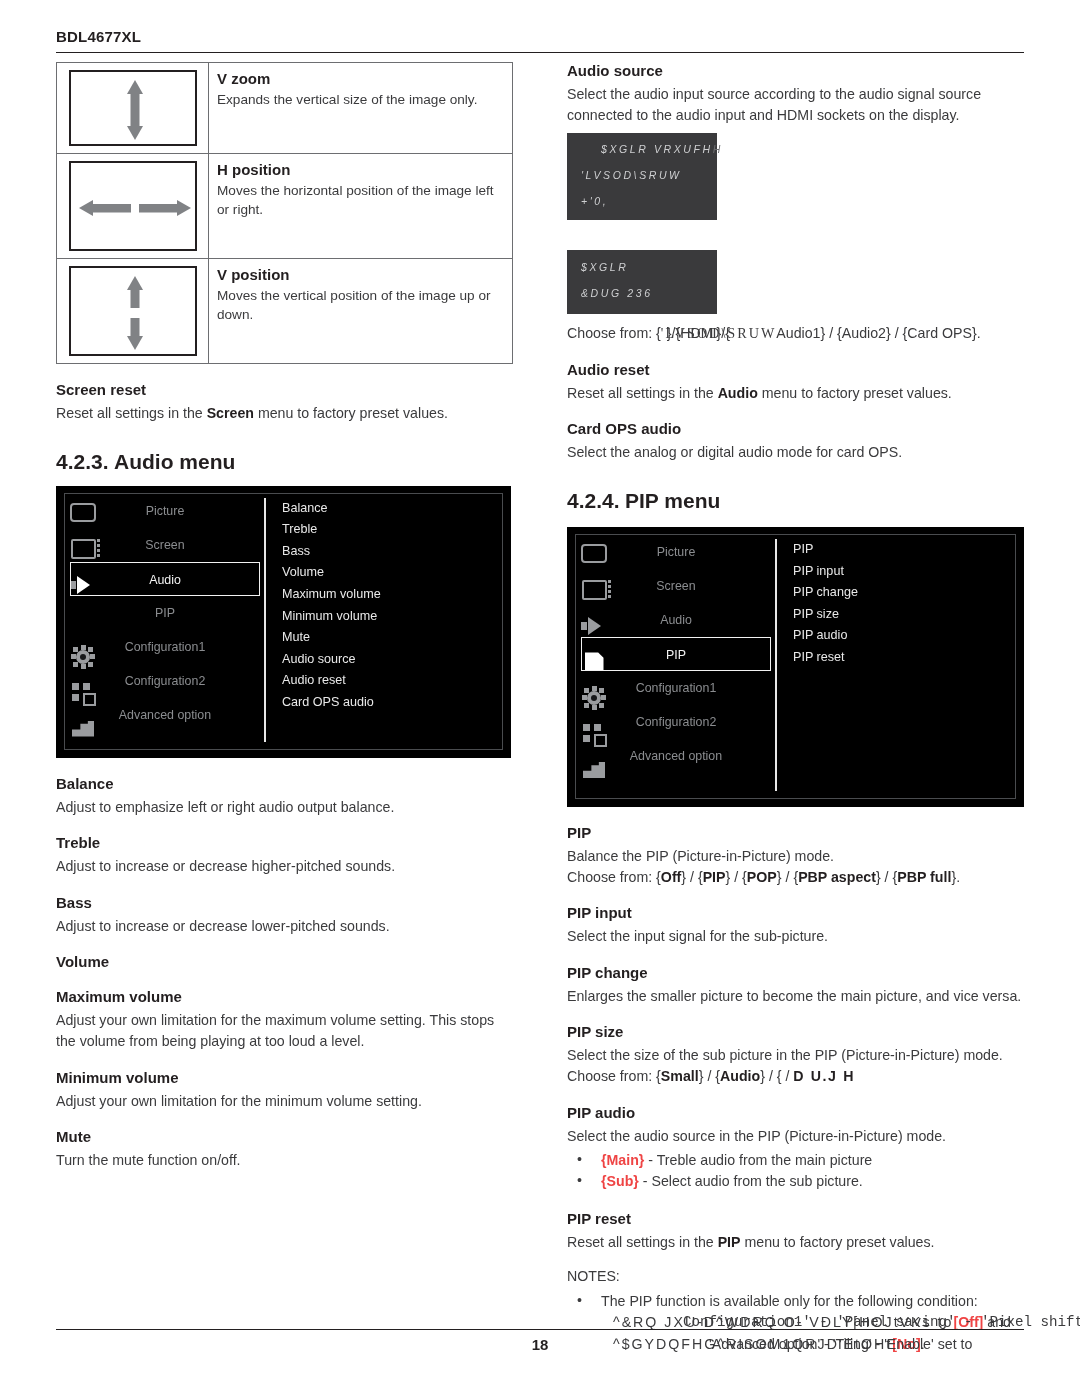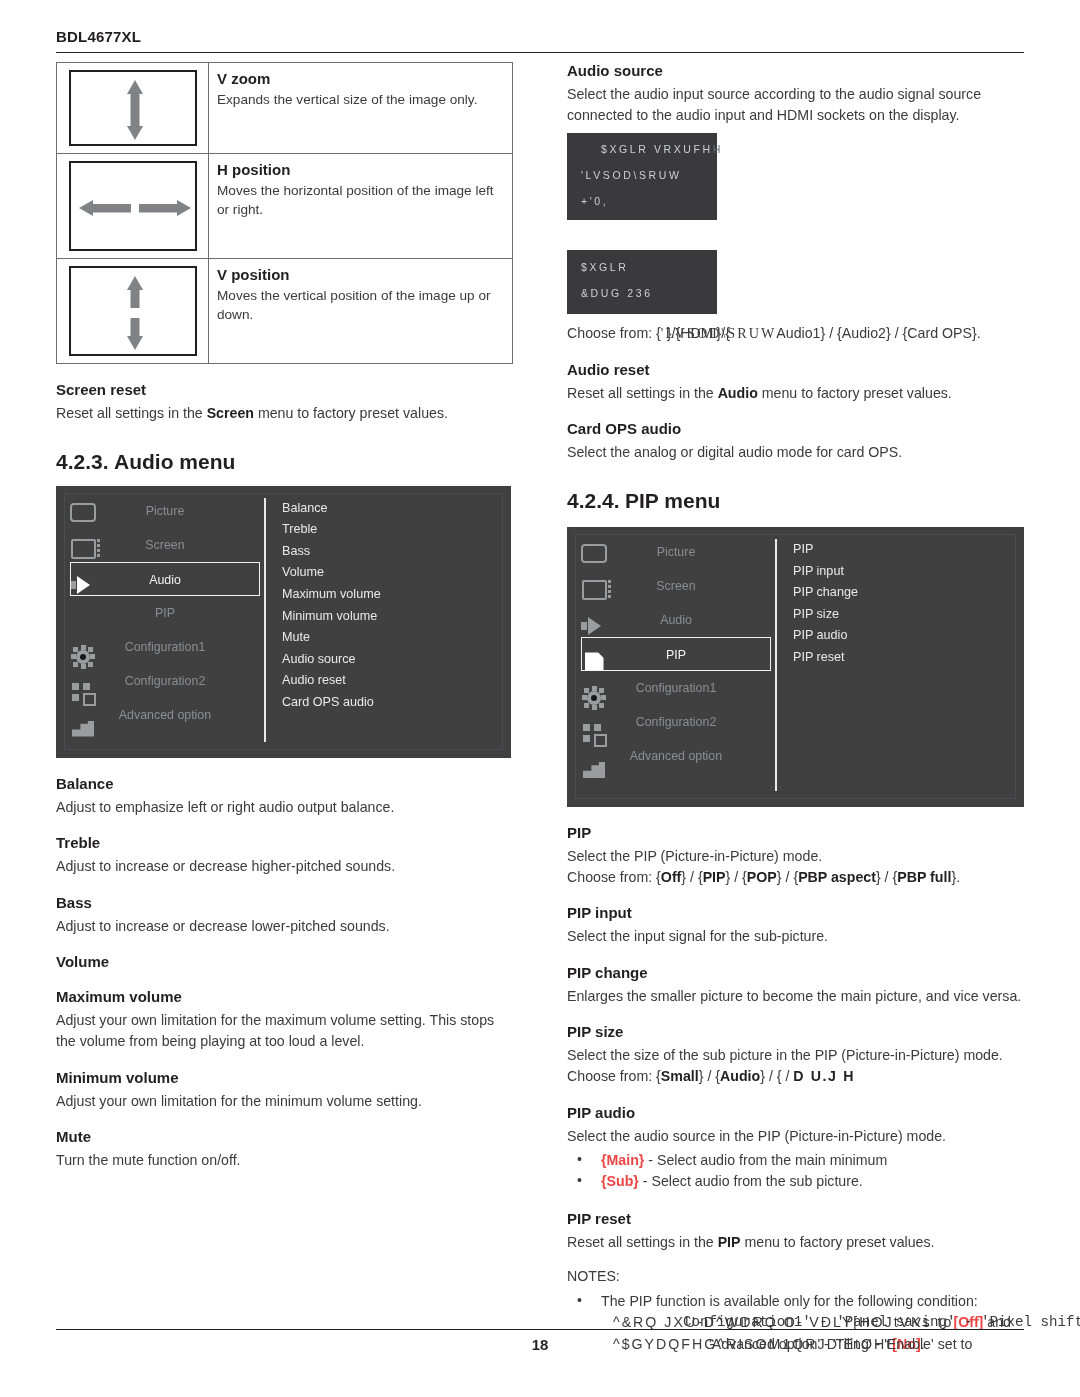--- a/index.html
+++ b/index.html
@@ -46,21 +46,21 @@
   .bullets li{font-size:14.2px;line-height:1.5;color:#3b3b3d;position:relative;padding-left:34px;}
   .bullets li .bul{position:absolute;left:10px;top:-1px;}
   .bullets li b{color:#ef4444;font-weight:700;text-align:center;}
   .garb{font-family:"Liberation Serif", serif;letter-spacing:2.1px;}
   .garb2{font-family:"Liberation Sans", sans-serif;letter-spacing:1.6px;font-weight:400;}
   .overlap{position:relative;display:inline-block;}
   .overlap .under{letter-spacing:2.0px;}
   .overlap .over{position:absolute;left:6px;top:0;white-space:nowrap;}
 
   
-  .osd{background:#404040;position:relative;box-sizing:border-box;padding-left:34px;}
+  .osd{background:#000000;position:relative;box-sizing:border-box;padding-left:34px;}
   .osd-inner{position:absolute;left:8px;top:7px;right:8px;bottom:8px;border:1px solid #4a4c4f;}
   .osd-icons{position:absolute;left:10px;top:10px;width:34px;}
   .osd-icon{height:34px;display:flex;align-items:center;justify-content:center;margin-bottom:2px;}
   .osd-left{position:absolute;left:8px;top:8px;width:195px;}
   .osd-li{height:34px;line-height:34px;text-align:center;color:#8b8d90;font-size:12.4px;
       box-sizing:border-box;}
   .osd-li.sel{color:#f2f2f2;border:1.6px solid #f2f2f2;}
   .osd-div{position:absolute;left:204px;top:10px;bottom:14px;width:2px;background:#e9e9e9;}
   .osd-right{position:absolute;left:222px;top:10px;}
   .osd-ri{color:#e9e9e9;font-size:12.6px;line-height:21.6px;}
@@ -88,21 +88,21 @@
   .g-cfg2 .s2{position:absolute;left:11px;top:0;width:7px;height:7px;background:#9a9c9f;}
   .g-cfg2 .s3{position:absolute;left:0;top:11px;width:7px;height:7px;background:#9a9c9f;}
   .g-cfg2 .s4{position:absolute;left:11px;top:10px;width:9px;height:9px;border:2px solid #9a9c9f;}
   .g-adv{width:22px;height:16px;background:#9a9c9f;
       clip-path:polygon(0 100%,0 55%,38% 55%,38% 20%,72% 20%,72% 0,100% 0,100% 100%);}
 
   
   .popup{position:relative;}
   .pp-block{background:#3a3a3c;}
   .pp-row{color:#cfd0d2;font-size:10.5px;letter-spacing:2.6px;
-      font-family:"Liberation Sans", sans-serif;padding:0 0 0 14px;line-height:26px;white-space:nowrap;}
+      font-family:"Liberation Sans", sans-serif;padding:0 0 0 14px;line-height:26px;white-space:nowrap;font-style:italic;}
   .pp-gap{background:#ffffff;height:30px;}
 
   
   .ftr-rule{position:absolute;left:56px;top:1329px;width:968px;height:1px;background:#231f20;}
   .ftr-num{position:absolute;left:0;top:1336px;width:1080px;text-align:center;
       font-size:15px;font-weight:600;color:#231f20;}
 </style>
 </head>
 <body>
 
@@ -362,37 +362,37 @@
         <div class="osd-ri">PIP</div>
         <div class="osd-ri">PIP input</div>
         <div class="osd-ri">PIP change</div>
         <div class="osd-ri">PIP size</div>
         <div class="osd-ri">PIP audio</div>
         <div class="osd-ri">PIP reset</div>
       </div>
     </div>
 
     <h4 class="term">PIP</h4>
-    <p class="body">Select the PIP (Picture-in-Picture) mode.</p>
+    <p class="body">Balance the PIP (Picture-in-Picture) mode.</p>
     <p class="body"><span>Choose from: {</span><b>Off</b><span>} / {</span><b>PIP</b><span>} / {</span><b>POP</b><span>} / {</span><b>PBP aspect</b><span>} / {</span><b>PBP full</b><span>}.</span></p>
 
     <h4 class="term">PIP input</h4>
     <p class="body">Select the input signal for the sub-picture.</p>
 
     <h4 class="term">PIP change</h4>
     <p class="body">Enlarges the smaller picture to become the main picture, and vice versa.</p>
 
     <h4 class="term">PIP size</h4>
     <p class="body">Select the size of the sub picture in the PIP (Picture-in-Picture) mode.</p>
     <p class="body"><span>Choose from: {</span><b>Small</b><span>} / {</span><b>Audio</b><span>} / { /</span> <b class="garb2">D U.J H</b></p>
 
     <h4 class="term">PIP audio</h4>
     <p class="body">Select the audio source in the PIP (Picture-in-Picture) mode.</p>
     <ul class="bullets">
-      <li><span class="bul">•</span><b>{Main}</b><span> - Select audio from the main minimum</span></li>
+      <li><span class="bul">•</span><b>{Main}</b><span> - Treble audio from the main picture</span></li>
       <li><span class="bul">•</span><b>{Sub}</b><span> - Select audio from the sub picture.</span></li>
     </ul>
 
     <h4 class="term">PIP reset</h4>
     <p class="body"><span>Reset all settings in the </span><b>PIP</b><span> menu to factory preset values.</span></p>
     <p class="body" style="margin-top:14px;">NOTES:</p>
     <ul class="bullets" style="margin-top:4px;">
       <li>
         <span class="bul">•</span>
         <span>The PIP function is available only for the following condition:</span><br>

